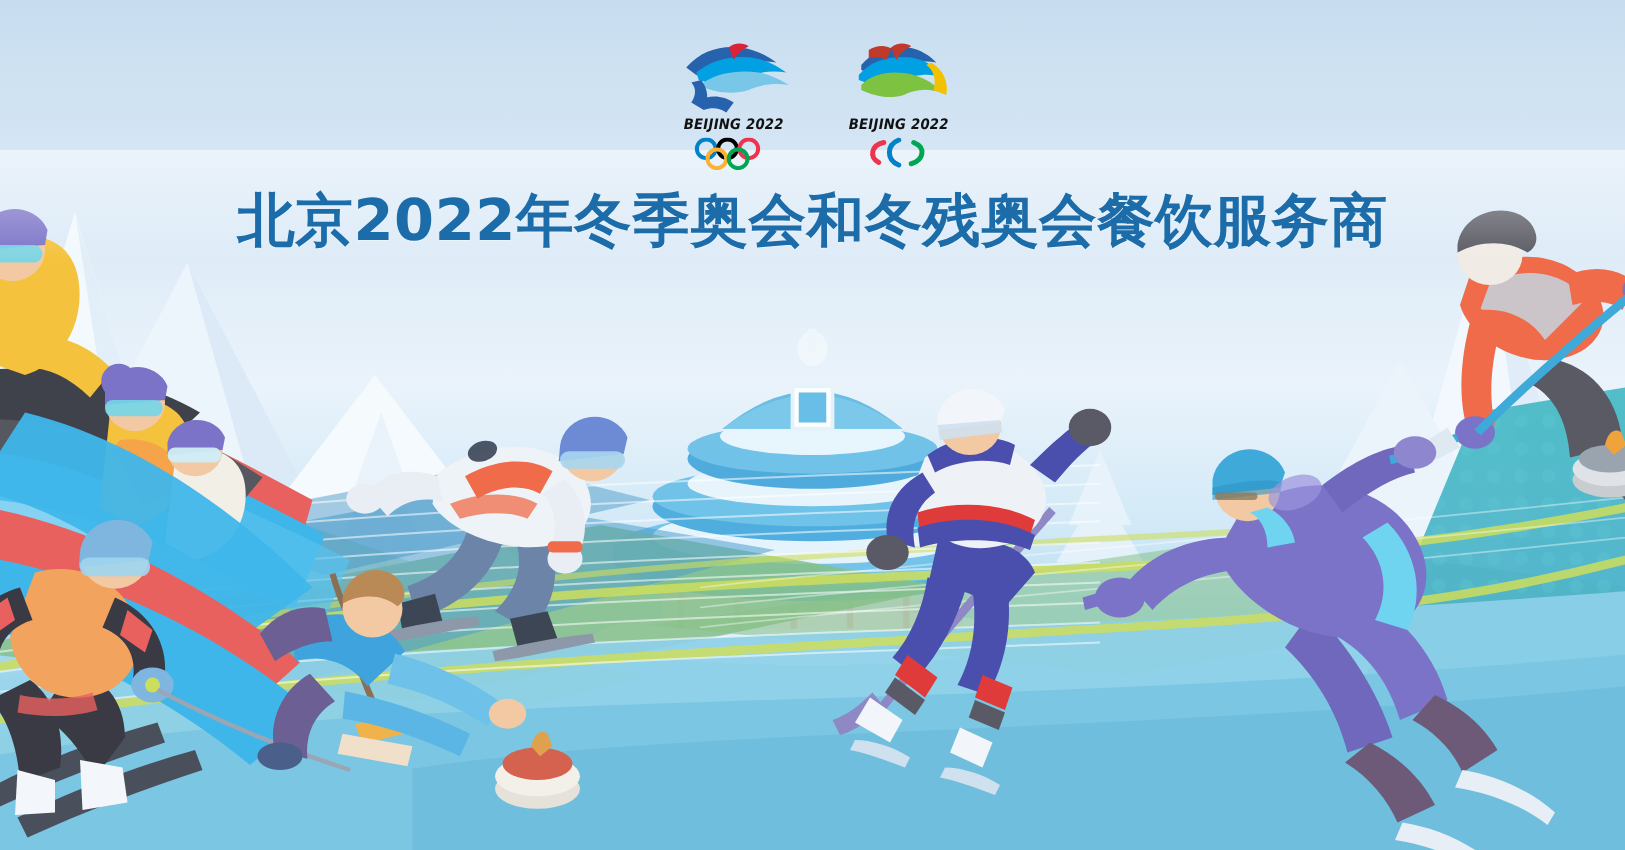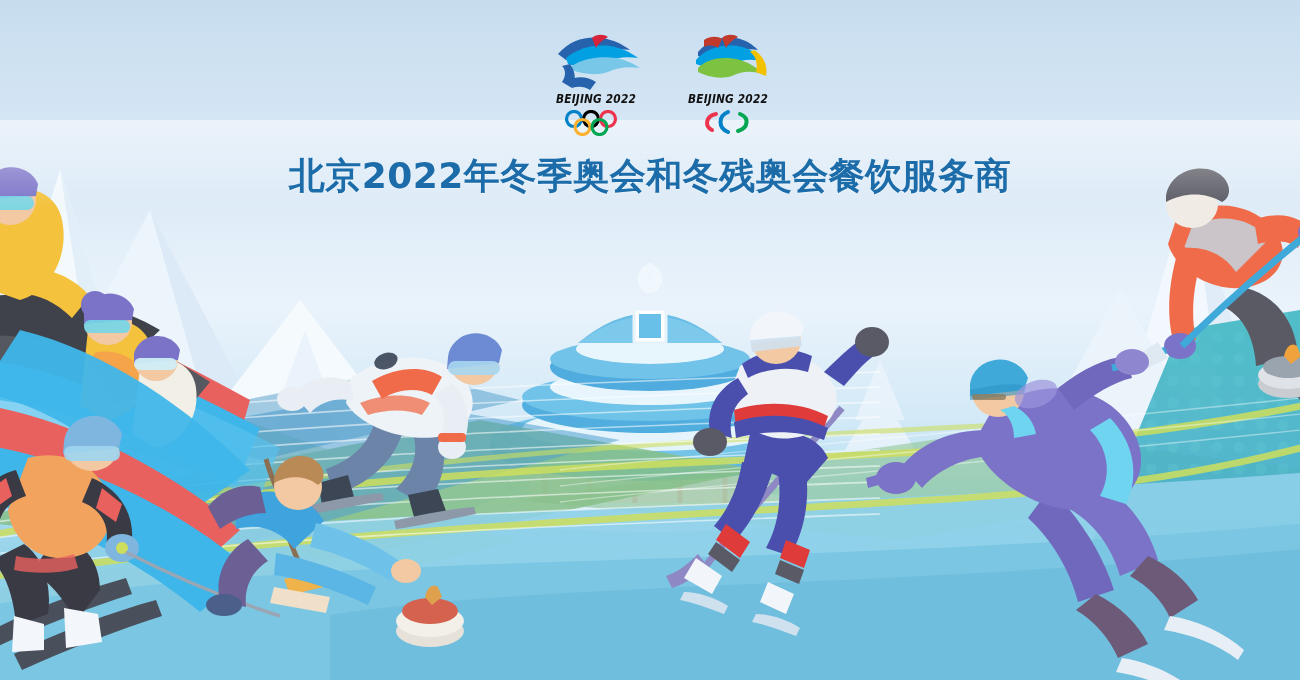--- a/index.html
+++ b/index.html
@@ -11,37 +11,37 @@
   #banner{
     position:relative; width:1300px; height:680px; overflow:hidden;
     background:linear-gradient(180deg,#c9def0 0%,#d6e7f5 28%,#e8f2fa 48%,#cfe8f6 66%,#8fd0ea 88%,#7cc6e2 100%);
   }
   .layer{ position:absolute; inset:0; }
   .layer svg{ display:block; width:100%; height:100%; }
 
   
   #logos{
     position:absolute; left:548px; top:32px; width:210px; height:108px;
-    display:flex; gap:36px; align-items:flex-start; 
+    display:flex; gap:36px; align-items:flex-start; justify-content:center;
   }
   .logo{ width:96px; height:108px; position:relative; }
   .logo svg{ display:block; }
   .logo-word{
     position:absolute; left:0; right:0; top:60px;
     text-align:center; font-size:11.5px; font-weight:700;
     letter-spacing:.2px; color:#111; font-style:italic;
     font-family:"DejaVu Sans",sans-serif;
     transform:scaleX(.92);
   }
 
   
   #title{
     position:absolute; left:0; right:0; top:148px;
     text-align:center;
-    font-size:36px; line-height:56px;
+    font-size:46px; line-height:56px;
     font-weight:700; color:#1b6ca9;
     letter-spacing:.5px;
     font-family:"DejaVu Sans","Liberation Sans",sans-serif;
     text-shadow:0 1px 0 rgba(255,255,255,.35);
     white-space:nowrap;
   }
 </style>
 </head>
 <body>
 

